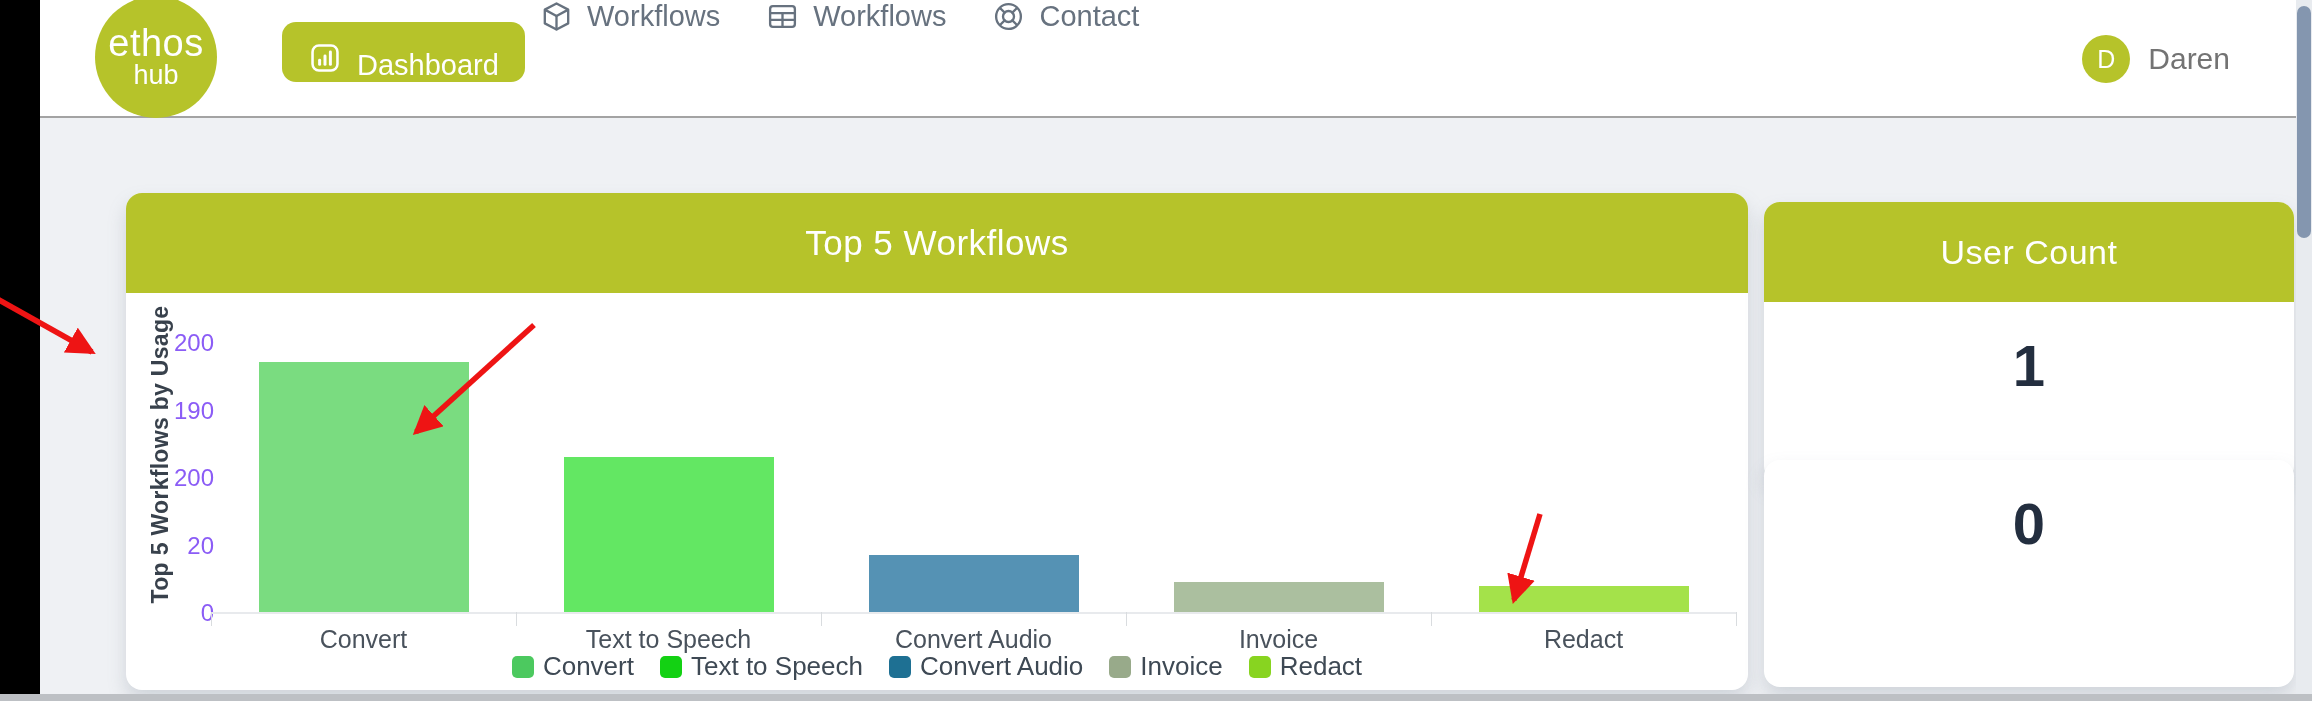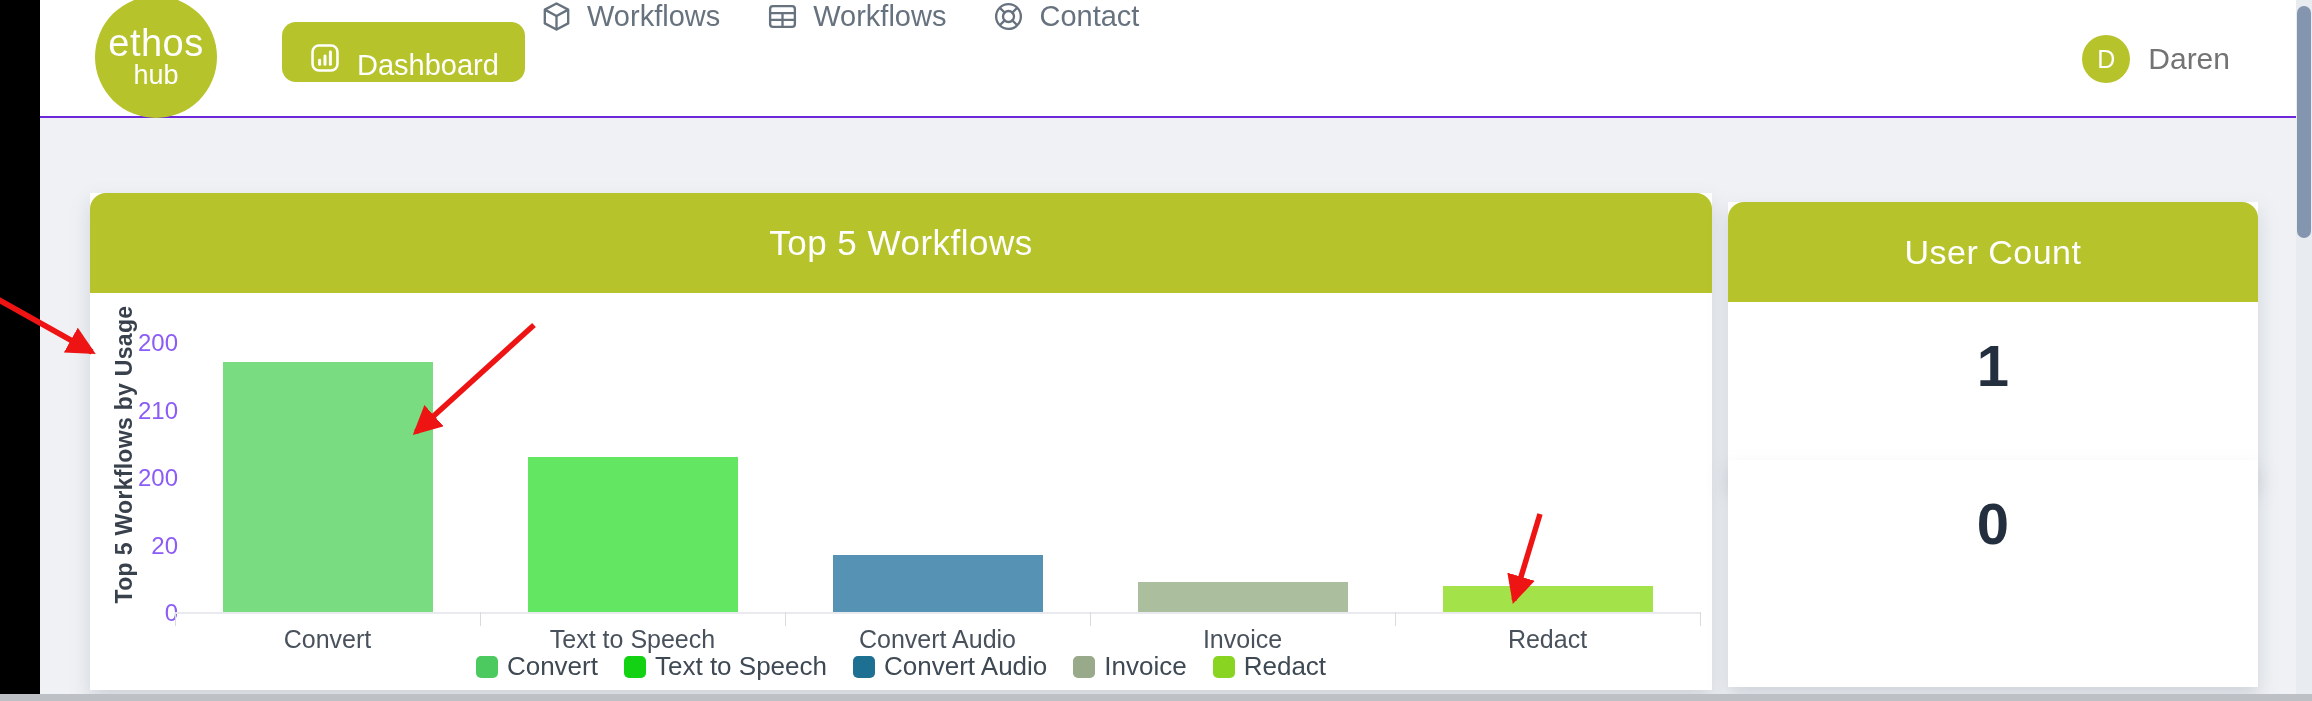--- a/index.html
+++ b/index.html
@@ -9,21 +9,21 @@
     background:var(--page-bg,#eff1f4);
     position:relative;
   }
   
   .left-strip { position:absolute; left:0; top:0; width:40px; height:695px; background:#000; }
   .bottom-strip { position:absolute; left:0; bottom:0; width:100%; height:7px; background:#bdc0c4; }
   .scroll-track { position:absolute; right:0; top:0; width:16px; height:695px; background:#e8ebef; }
   .scroll-thumb { position:absolute; right:1px; top:6px; width:14px; height:232px; border-radius:7px; background:#8496af; }
 
   
-  .header { position:absolute; left:40px; top:0; right:16px; height:118px; background:#fff; border-bottom:2px solid #6d28d9; }
+  .header { position:absolute; left:40px; top:0; right:16px; height:118px; background:#fff; border-bottom:2px solid #a3a3a3; }
   .logo {
     position:absolute; left:55px; top:-4px; width:122px; height:122px; border-radius:50%;
     background:var(--brand,#b6c32a); color:#fff; display:flex; flex-direction:column;
     align-items:center; justify-content:center; line-height:0.95; cursor:pointer;
   }
   .logo .l1 { font-size:38px; letter-spacing:0.5px; }
   .logo .l2 { font-size:27px; margin-top:2px; }
   .nav-btn {
     position:absolute; left:242px; top:22px; height:60px; padding:0 26px;
     background:var(--brand,#b6c32a); border:none; border-radius:14px;
@@ -34,21 +34,21 @@
   .nav-item { display:flex; align-items:center; gap:14px; color:var(--nav-text,#67727f); font-size:29px; cursor:pointer; }
   .nav-item svg { display:block; }
   .user-chip { position:absolute; right:66px; top:0; height:118px; display:flex; align-items:center; gap:18px; cursor:pointer; }
   .avatar {
     width:48px; height:48px; border-radius:50%; background:var(--brand,#b6c32a);
     color:#fff; font-size:25px; display:flex; align-items:center; justify-content:center;
   }
   .user-name { color:#737373; font-size:30px; }
 
   
-  .card { position:absolute; background:#fff; border-radius:0; box-shadow:0 10px 18px rgba(130,140,155,0.28); }
+  .card { position:absolute; background:#fff; border-radius:16px; box-shadow:0 10px 18px rgba(130,140,155,0.28);margin-left:36px; }
   .card-header {
     background:var(--brand,#b6c32a); color:#fff; border-radius:16px 16px 0 0;
     display:flex; align-items:center; justify-content:center; font-size:35px; letter-spacing:0.5px;
   }
   .chart-card { left:90px; top:193px; width:1622px; height:497px; }
   .chart-card .card-header { height:100px; }
   .chart-body { position:relative; width:100%; height:397px; }
 
   .stat-card-1 { left:1728px; top:202px; width:530px; height:280px; }
   .stat-card-2 { left:1728px; top:460px; width:530px; height:227px; }
@@ -143,21 +143,21 @@
 
 <div class="card chart-card">
   <div class="card-header">
     <span>Top 5 Workflows</span>
   </div>
   <div class="chart-body" id="chart-body">
     <div class="y-title">Top 5 Workflows by Usage</div>
   <div class="y-tick" style="top: 306px;">0</div>
       <div class="y-tick" style="top: 238.5px;">20</div>
       <div class="y-tick" style="top: 171px;">200</div>
-      <div class="y-tick" style="top: 103.5px;">210</div>
+      <div class="y-tick" style="top: 103.5px;">190</div>
       <div class="y-tick" style="top: 36px;">200</div>
       <div class="baseline" style="left: 85px; width: 1525px; top: 319px;"></div>
       <div class="axis-tick" style="left: 85px; top: 319px;"></div>
       <div class="axis-tick" style="left: 390px; top: 319px;"></div>
       <div class="axis-tick" style="left: 695px; top: 319px;"></div>
       <div class="axis-tick" style="left: 1000px; top: 319px;"></div>
       <div class="axis-tick" style="left: 1305px; top: 319px;"></div>
       <div class="axis-tick" style="left: 1610px; top: 319px;"></div>
       <div class="bar" style="left: 132.5px; top: 69.25px; width: 210px; height: 249.75px; background: rgb(122, 220, 128);"></div>
       <div class="x-label" style="left: 85px; width: 305px; top: 332px;">Convert</div>

